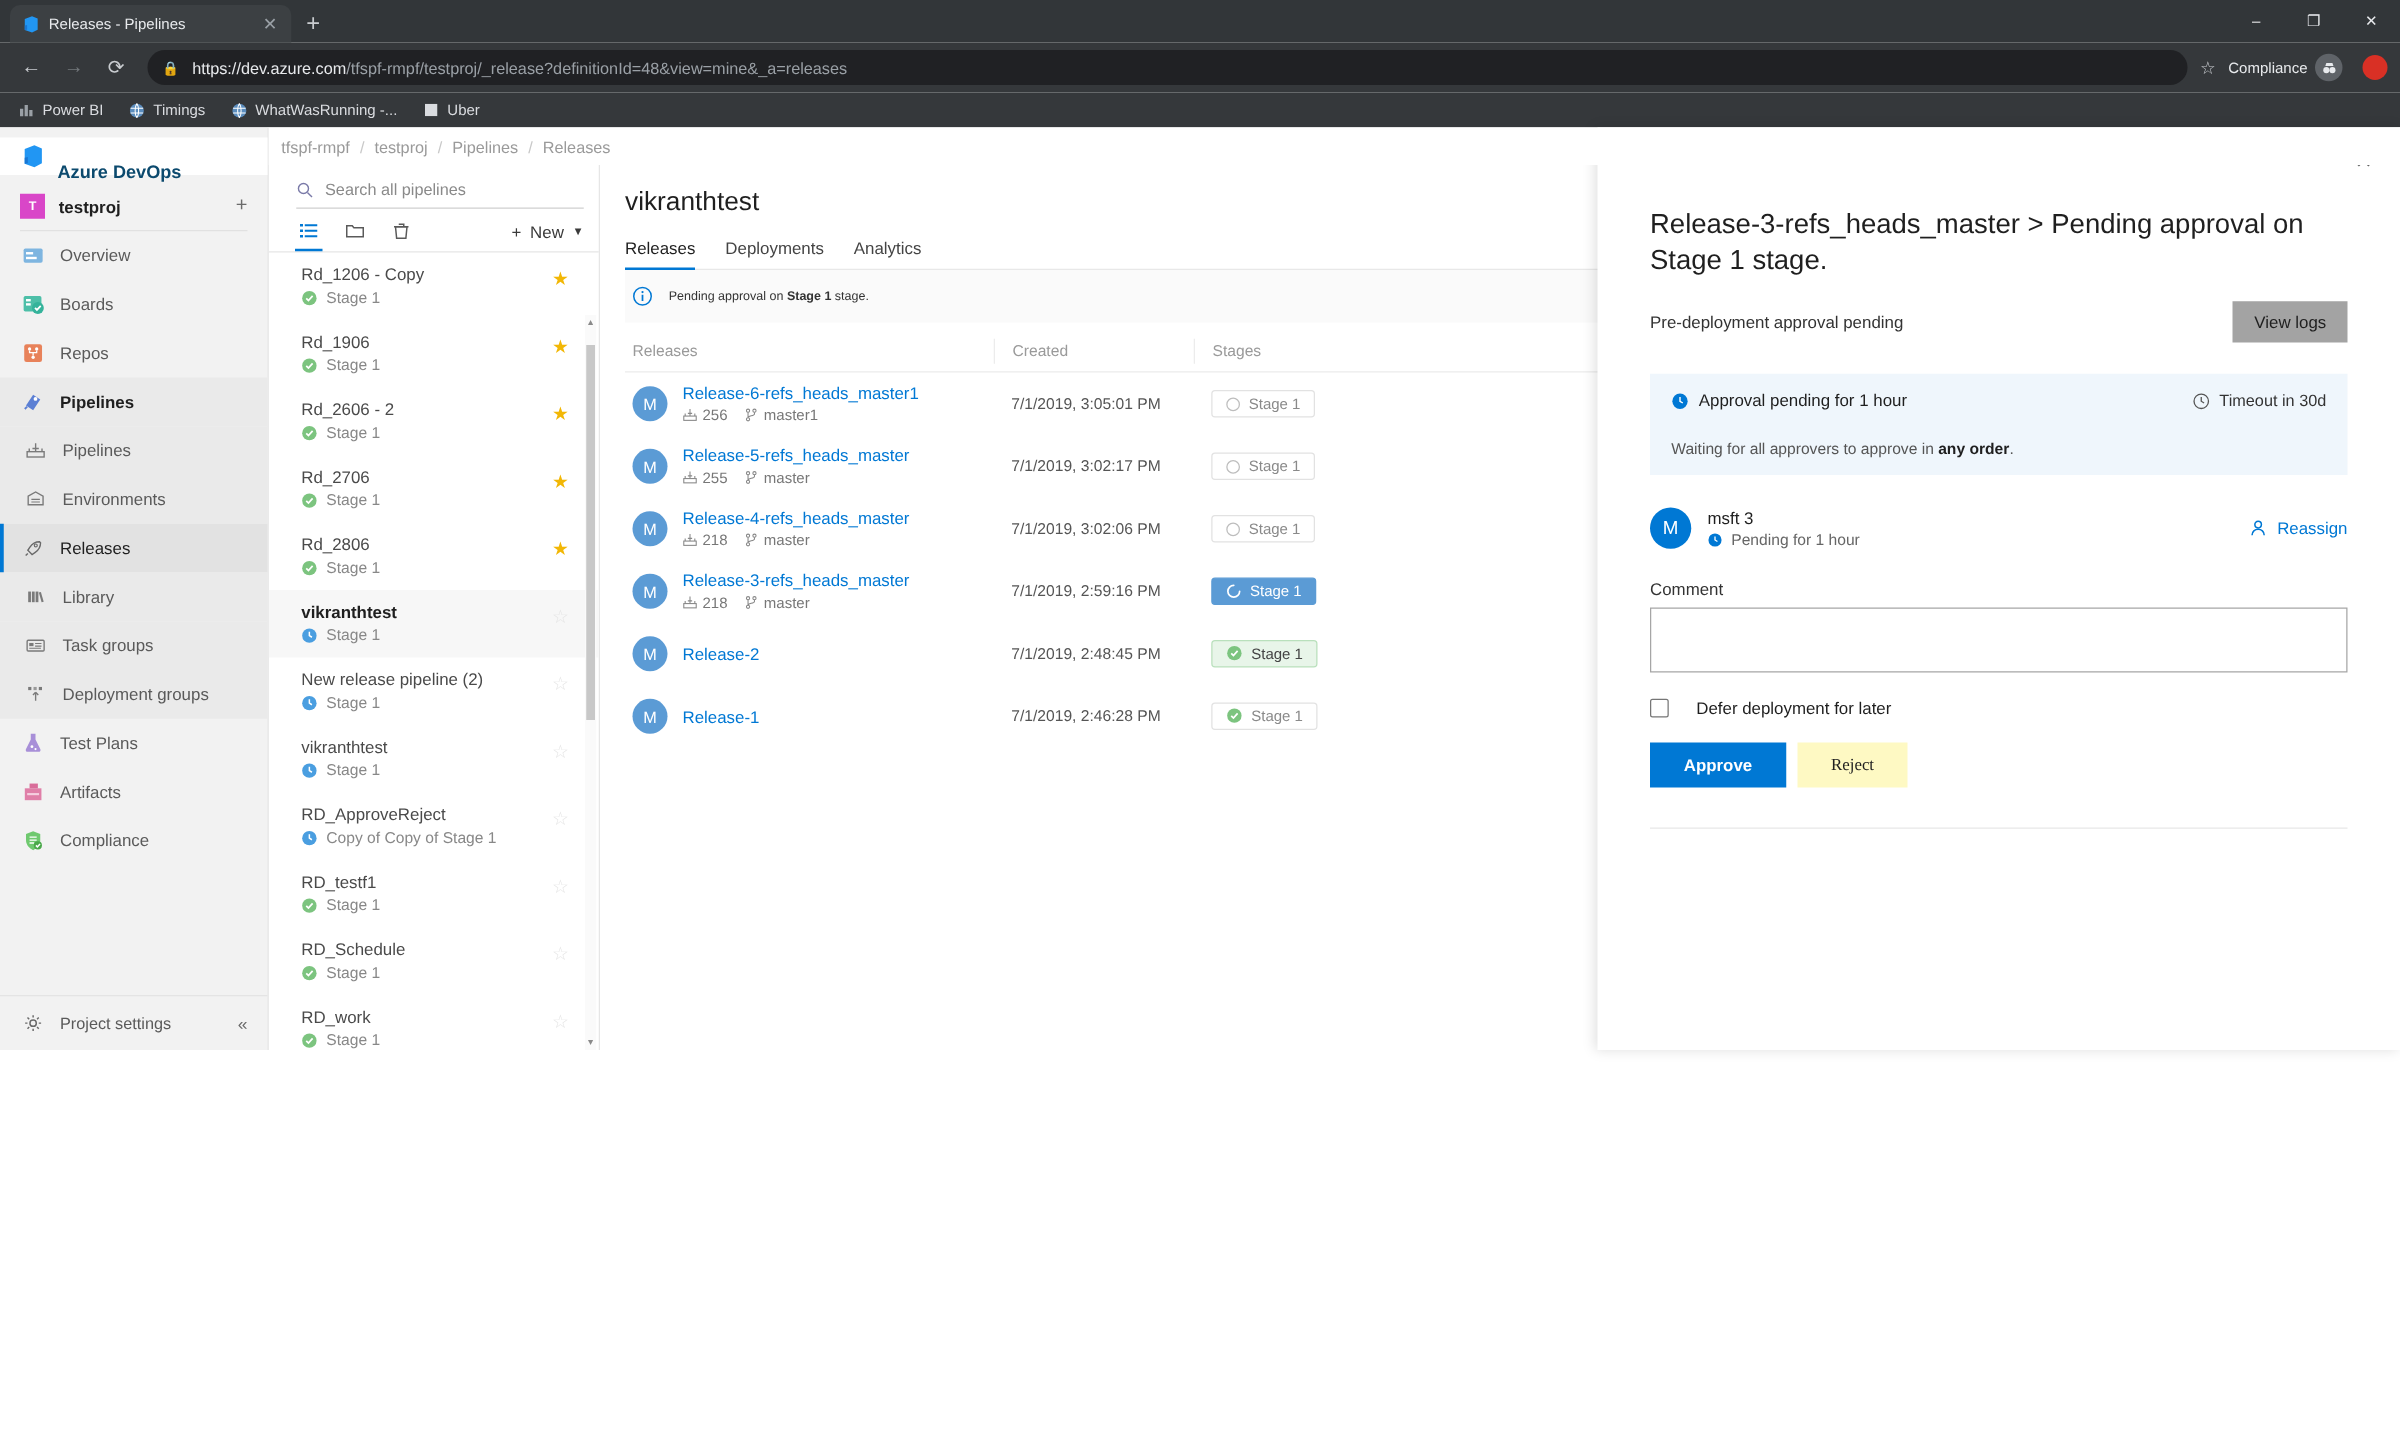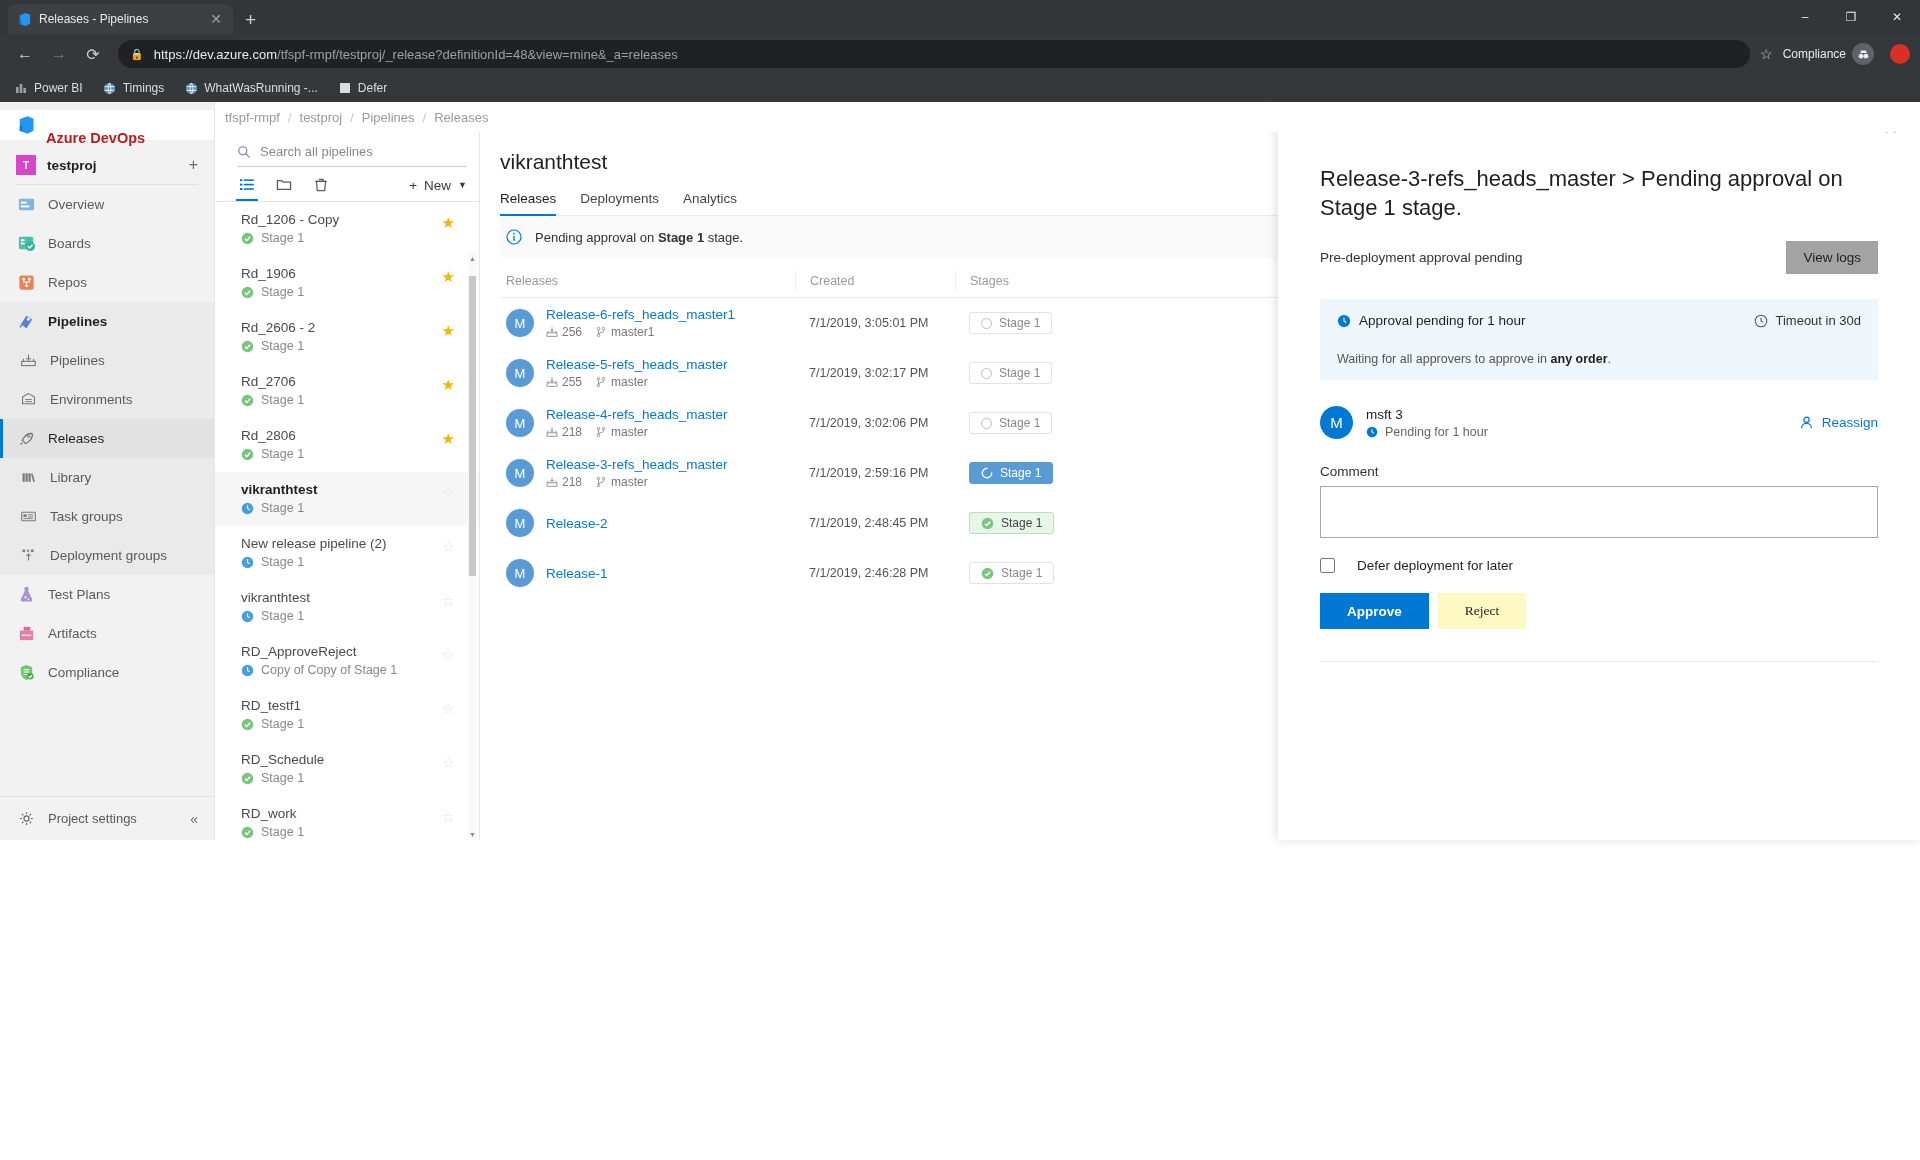--- a/index.html
+++ b/index.html
@@ -79,21 +79,21 @@
 
   
   .rail {
     width: 215px; flex: 0 0 215px; background: #f2f2f2;
     display: flex; flex-direction: column; border-right: 1px solid #e6e6e6;
   }
   .rail-brand {
     height: 30px; display: flex; align-items: center; gap: 10px;
     padding: 0 16px; background: #fff; margin-top: 8px;
   }
-  .brand-txt { color: #b91c1c; font-size: 14.5px; font-weight: bold; margin-top: 26px; }
+  .brand-txt { color: #0c4a6e; font-size: 14.5px; font-weight: bold; margin-top: 26px; }
   .proj-row {
     display: flex; align-items: center; gap: 11px; padding: 9px 16px; margin-top: 6px;
   }
   .proj-avatar {
     width: 20px; height: 20px; background: #d946c8; color: #fff; font-size: 10px;
     display: flex; align-items: center; justify-content: center; font-weight: bold;
   }
   .proj-name { font-size: 13.5px; color: #1f1f1f; font-weight: bold; }
   .rail-plus { margin-left: auto; color: #6b6b6b; font-size: 16px; line-height: 1; }
   .rail-sep { height: 1px; background: #e1e1e1; margin: 0 16px; }
@@ -186,21 +186,21 @@
   .main-title { font-size: 21px; color: #1f1f1f; padding: 18px 0 0 0; }
   .tabs { display: flex; gap: 24px; margin-top: 17px; border-bottom: 1px solid #e8e8e8; }
   .tab-item { font-size: 13.5px; color: #444; padding-bottom: 9px; position: relative; }
   .tab-item.active { color: #1f1f1f; }
   .tab-item.active::after {
     content: ""; position: absolute; left: 0; right: 0; bottom: -1px;
     height: 2px; background: #0078d4;
   }
   .banner {
     display: flex; align-items: center; gap: 13px; background: #fafafa;
-    height: 42px; padding: 0 6px; font-size: 13px; color: #333;
+    height: 42px; padding: 0 6px; font-size: 10px; color: #333;
     margin-right: 20px;
   }
   .banner-ico { color: #0078d4; font-size: 14px; }
   .tbl { width: 100%; margin-top: 6px; }
   .tbl-head {
     display: flex; font-size: 12.5px; color: #9a9a9a; height: 34px;
     align-items: center; border-bottom: 1px solid #ececec;
   }
   .c-rel { flex: 0 0 295px; padding-left: 6px; }
   .c-created { flex: 0 0 160px; border-left: 1px solid #ececec; padding-left: 14px; height: 20px; display: flex; align-items: center; }
@@ -364,21 +364,21 @@
           </svg>
         </span>
       <span>WhatWasRunning -...</span>
     </span>
     <span class="bm">
       <span class="bm-ico">
           <svg width="10" height="10" viewBox="0 0 10 10">
             <rect width="10" height="10" fill="#dadce0"></rect>
           </svg>
         </span>
-      <span>Defer</span>
+      <span>Uber</span>
     </span>
   </div>
 
   <div class="app">
 
     <div class="rail">
       <div class="rail-brand">
         <span class="nav-ico">
           <svg width="20" height="20" viewBox="0 0 16 16">
               <path d="M1 11.5l2-2.6V3.4L9.2 1l4.8 2v9.5L9.2 15 3 12.8V9z" fill="#2196f3"></path>

